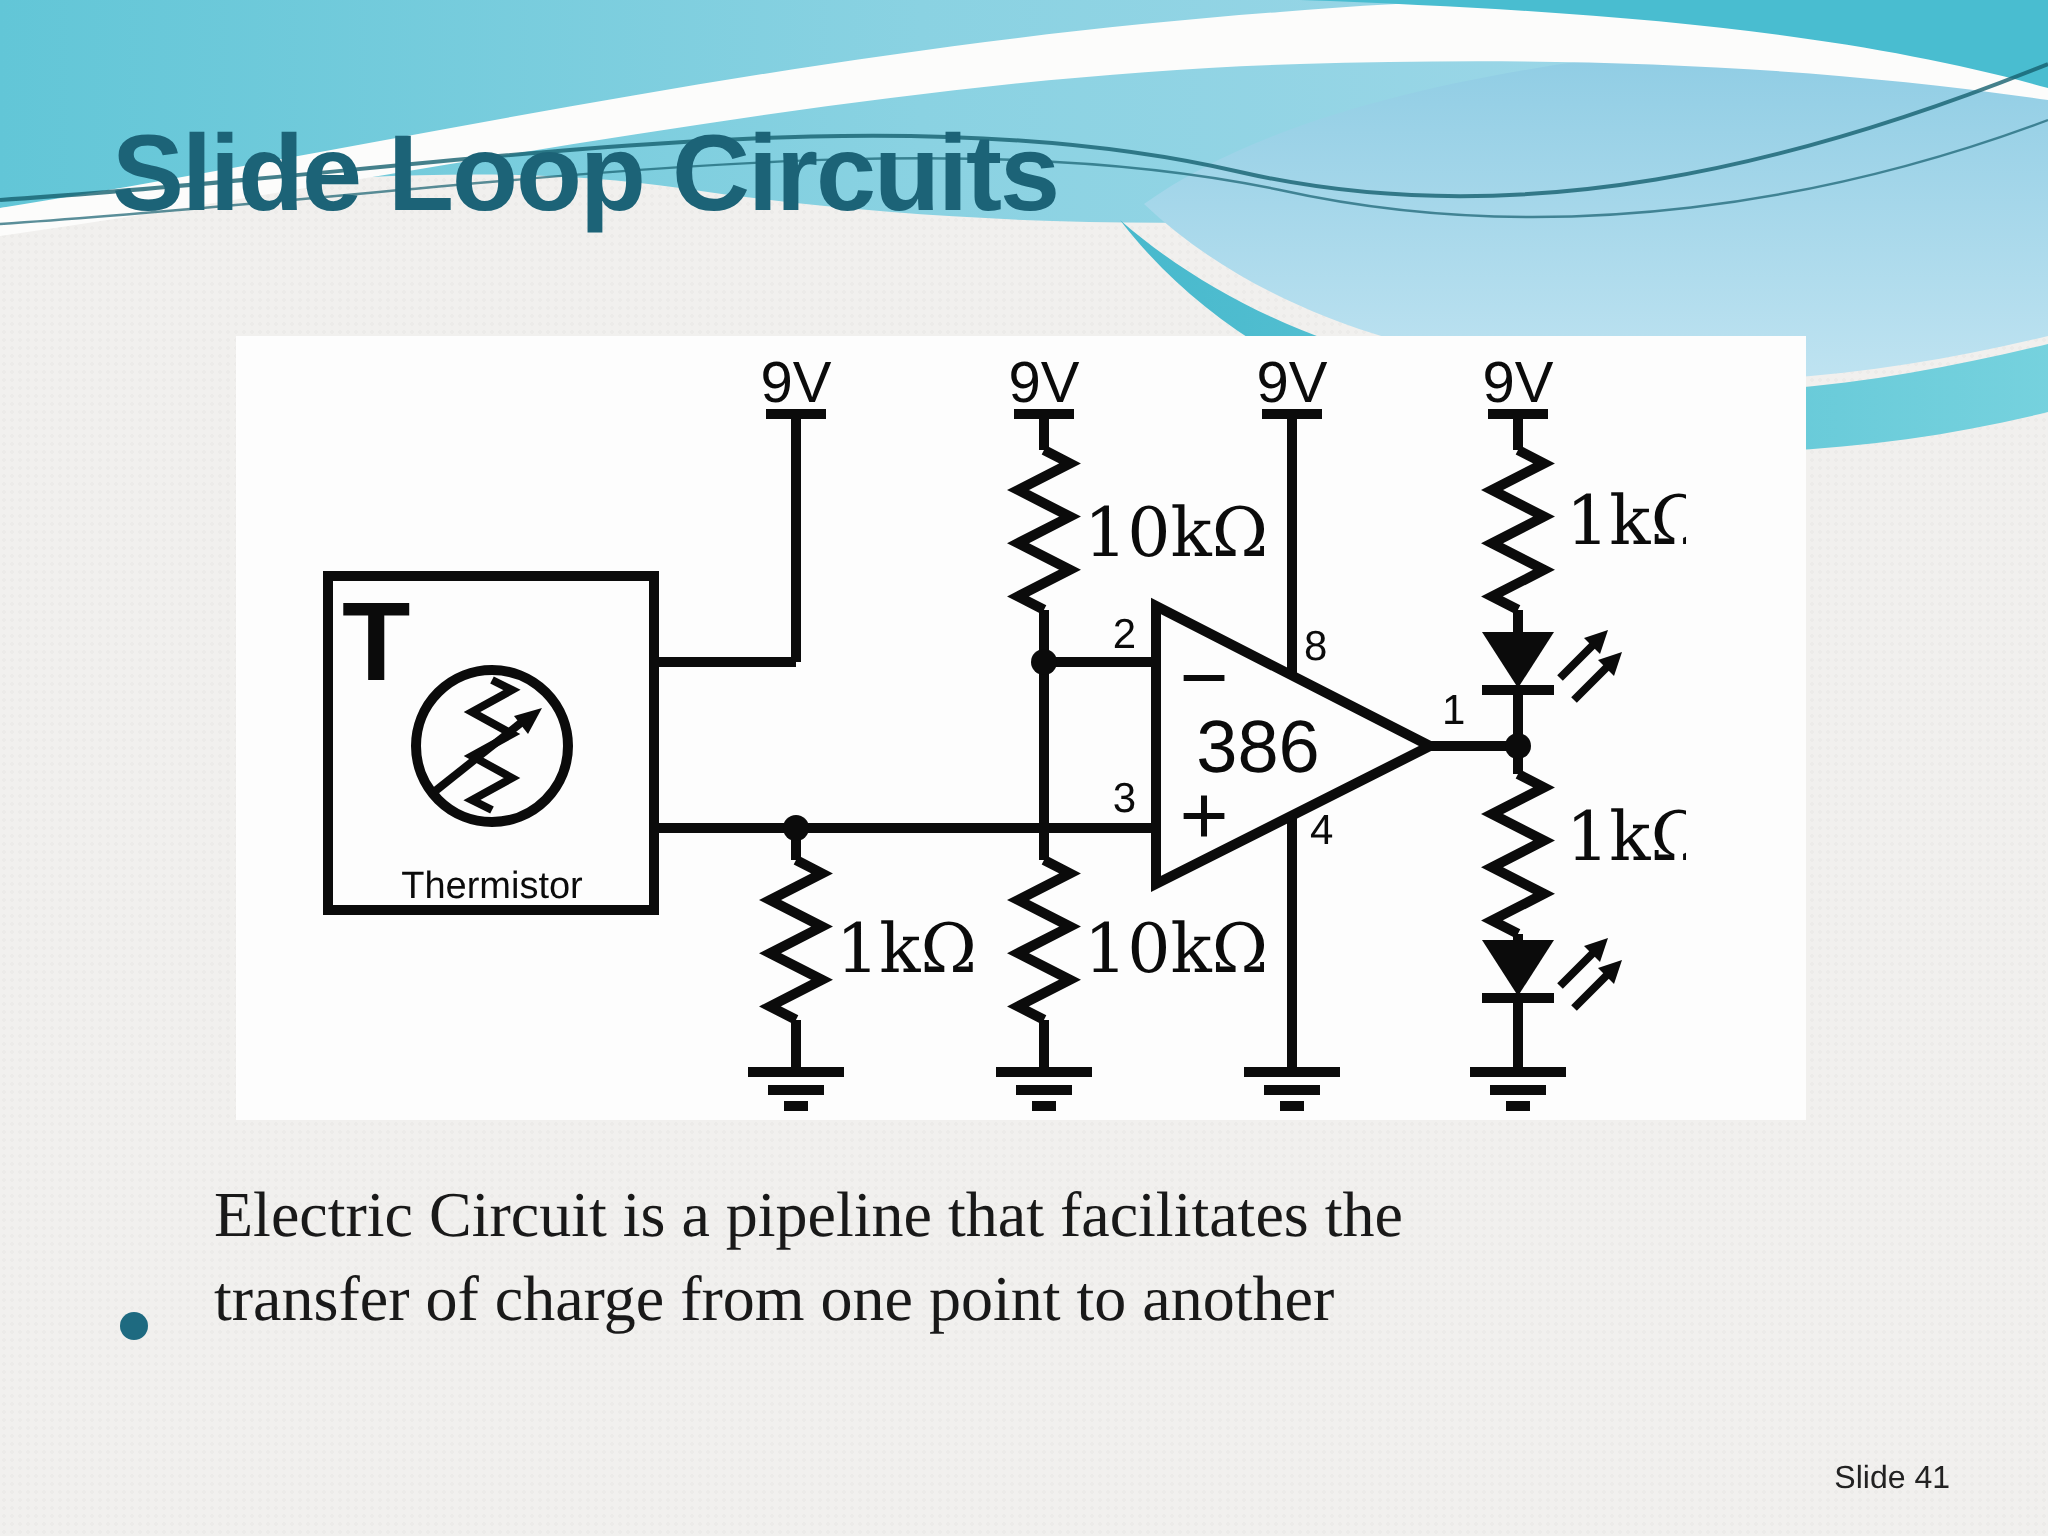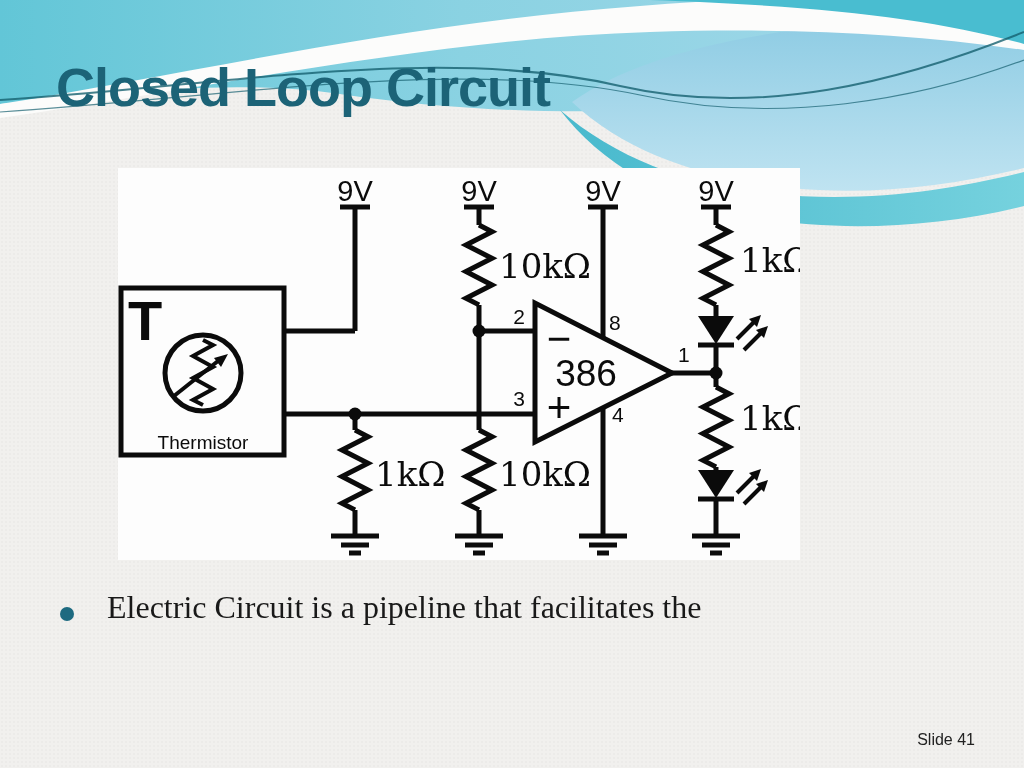--- a/index.html
+++ b/index.html
@@ -15,33 +15,33 @@
     background-size:4px 4px;
   }
   .header-art{position:absolute;left:0;top:0;z-index:1;}
   .slide-title{
     position:absolute;left:56px;top:56px;z-index:2;margin:0;
     font-family:"Liberation Sans",sans-serif;
     font-size:54px;font-weight:bold;letter-spacing:-1px;
     color:#1c6377;
   }
   .circuit-panel{
-    position:absolute;left:118px;top:168px;width:682px;height:392px;
-    background:#fdfdfd;z-index:2;
+    position:absolute;left:118px;top:168px;width:742px;height:392px;
+    background:#fdfdfd;z-index:2;padding-left:43px;
   }
   .circuit-panel svg{display:block;}
   .wire{stroke:#0b0b0b;stroke-width:5;fill:none;stroke-linecap:butt;}
   .thinwire{stroke:#0b0b0b;stroke-width:4;fill:none;}
   .sym-fill{fill:#0b0b0b;stroke:none;}
   .sym-open{fill:#fdfdfd;stroke:#0b0b0b;stroke-width:5;}
   .lbl-sans{font-family:"Liberation Sans",sans-serif;fill:#0b0b0b;}
   .lbl-serif{font-family:"DejaVu Serif","Liberation Serif",serif;fill:#0b0b0b;}
   .bullet-row{
     position:absolute;left:60px;top:586px;width:840px;z-index:2;
-    display:flex;align-items:center;
+    display:flex;align-items:flex-end;
   }
   .bullet-dot{
     flex:0 0 auto;width:14px;height:14px;border-radius:50%;
     background:#1e6a80;margin-top:13px;margin-right:33px;
   }
   .bullet-text{
     font-family:"Liberation Serif","DejaVu Serif",serif;
     font-size:32px;line-height:42px;color:#191919;
   }
   .slide-number{
@@ -72,21 +72,21 @@
     </defs>
     <path fill="url(#gSky)" d="M0,0 H1024 V58 C920,84 820,98 720,106 C590,116 460,112 340,94 C230,78 110,94 0,104 Z"></path>
     <path fill="url(#gBlue)" d="M572,102 C650,46 800,18 1024,14 L1024,168 C950,186 870,196 790,188 C700,178 625,152 572,102 Z"></path>
     <path fill="#fcfcfb" d="M0,104 C200,72 400,24 640,6 C780,-6 910,0 1024,12 L1024,50 C900,32 780,28 650,32 C440,38 210,88 0,118 Z"></path>
     <path fill="url(#gTeal)" opacity="0.95" d="M560,110 C615,158 690,186 770,194 C870,203 950,190 1024,172 L1024,206 C935,228 840,232 755,218 C665,203 600,162 560,110 Z"></path>
     <path fill="#49bdd0" d="M650,0 H1024 V44 C930,18 820,6 650,0 Z"></path>
     <path fill="none" stroke="#15606f" stroke-width="2" opacity="0.8" d="M0,100 C220,86 440,44 620,86 C760,118 900,82 1024,32"></path>
     <path fill="none" stroke="#15606f" stroke-width="1.2" opacity="0.7" d="M0,112 C230,97 460,57 640,95 C780,126 920,99 1024,60"></path>
   </svg>
 
-  <h1 class="slide-title">Closed Loop Circuit</h1>
+  <h1 class="slide-title">Slide Loop Circuits</h1>
 
   <div class="circuit-panel">
     <svg width="682" height="392" viewBox="0 0 682 392">
 
       <g>
         <line class="wire" x1="222" y1="39" x2="252" y2="39"></line>
         <line class="wire" x1="346" y1="39" x2="376" y2="39"></line>
         <line class="wire" x1="470" y1="39" x2="500" y2="39"></line>
         <line class="wire" x1="583" y1="39" x2="613" y2="39"></line>
       </g>
@@ -199,18 +199,19 @@
           <line class="wire" x1="592" y1="385" x2="604" y2="385"></line>
         </g>
       </g>
     </svg>
   </div>
 
   <div class="bullet-row">
     <span class="bullet-dot"></span>
     <div class="bullet-text">
       <div>Electric Circuit is a pipeline that facilitates the</div>
+      <div>transfer of charge from one point to another</div>
     </div>
   </div>
 
   <div class="slide-number">Slide 41</div>
 
 </div>
 
 </body></html>

